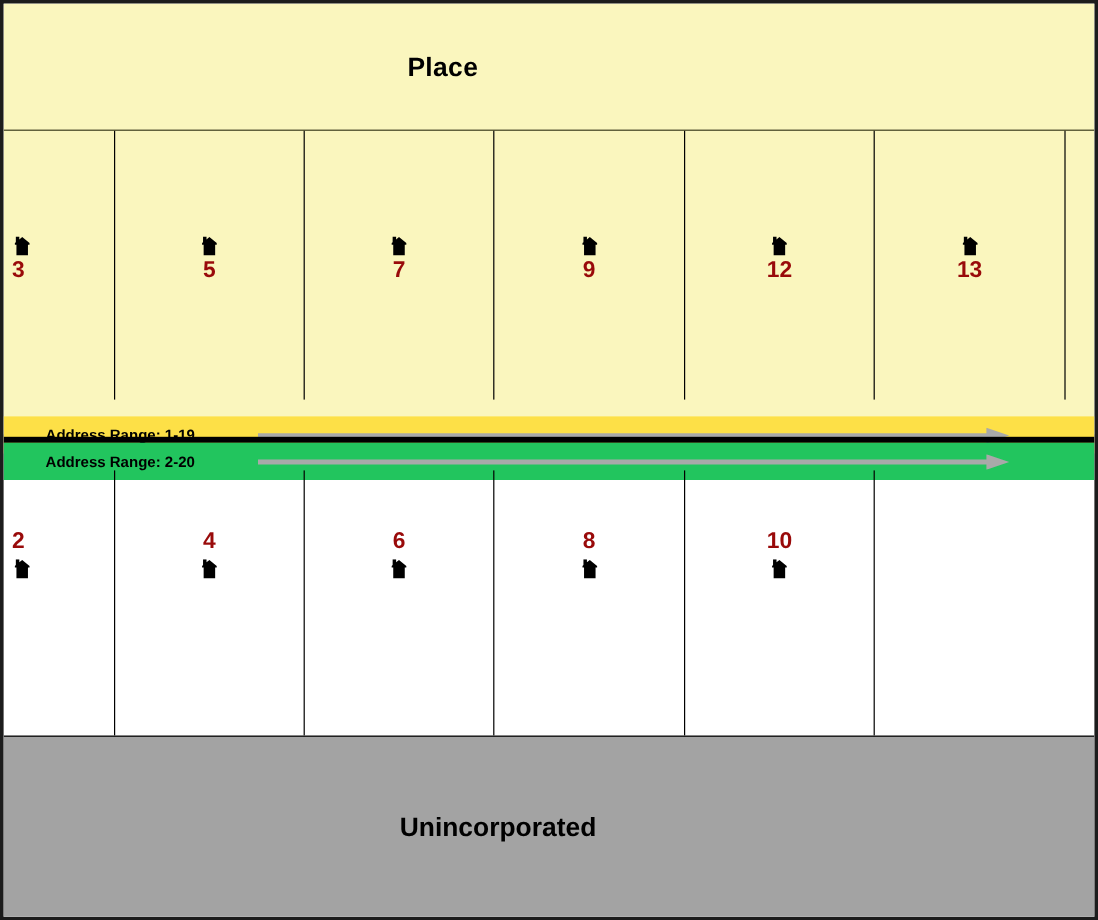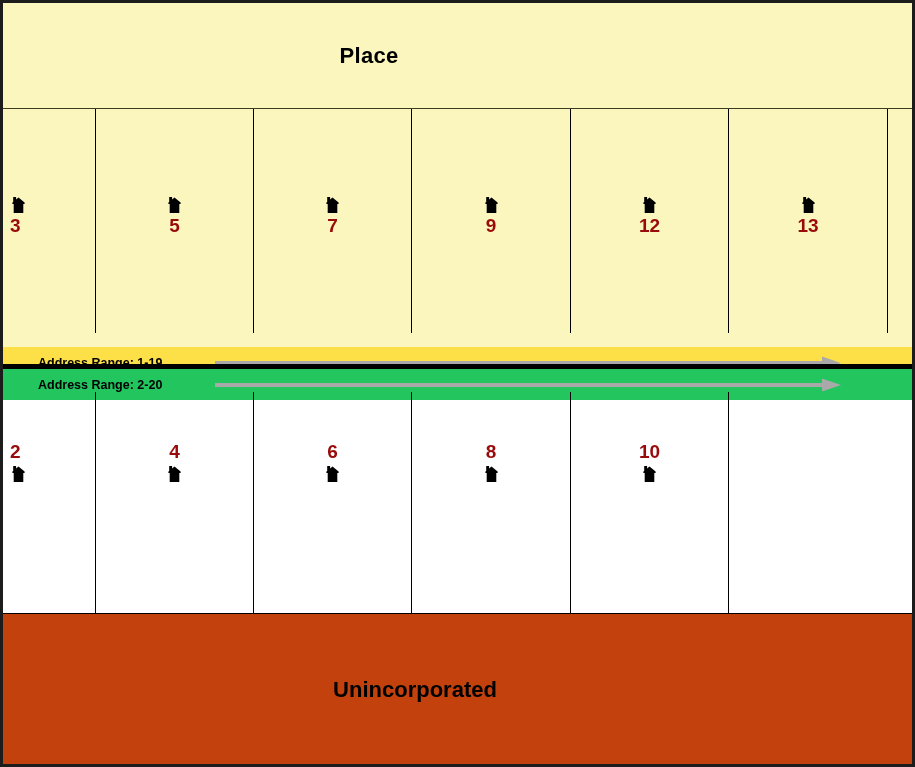--- a/index.html
+++ b/index.html
@@ -150,21 +150,21 @@
     height: 13px;
   }
 
   
   .unincorp-region {
     position: absolute;
     left: 0;
     top: 610px;
     width: 909px;
     height: 151px;
-    background: #c2410c;
+    background: #a3a3a3;
     border-top: 1px solid #000000;
   }
   .unincorp-title {
     position: absolute;
     left: 0;
     top: 0;
     width: 824px;
     height: 151px;
     line-height: 151px;
     text-align: center;

